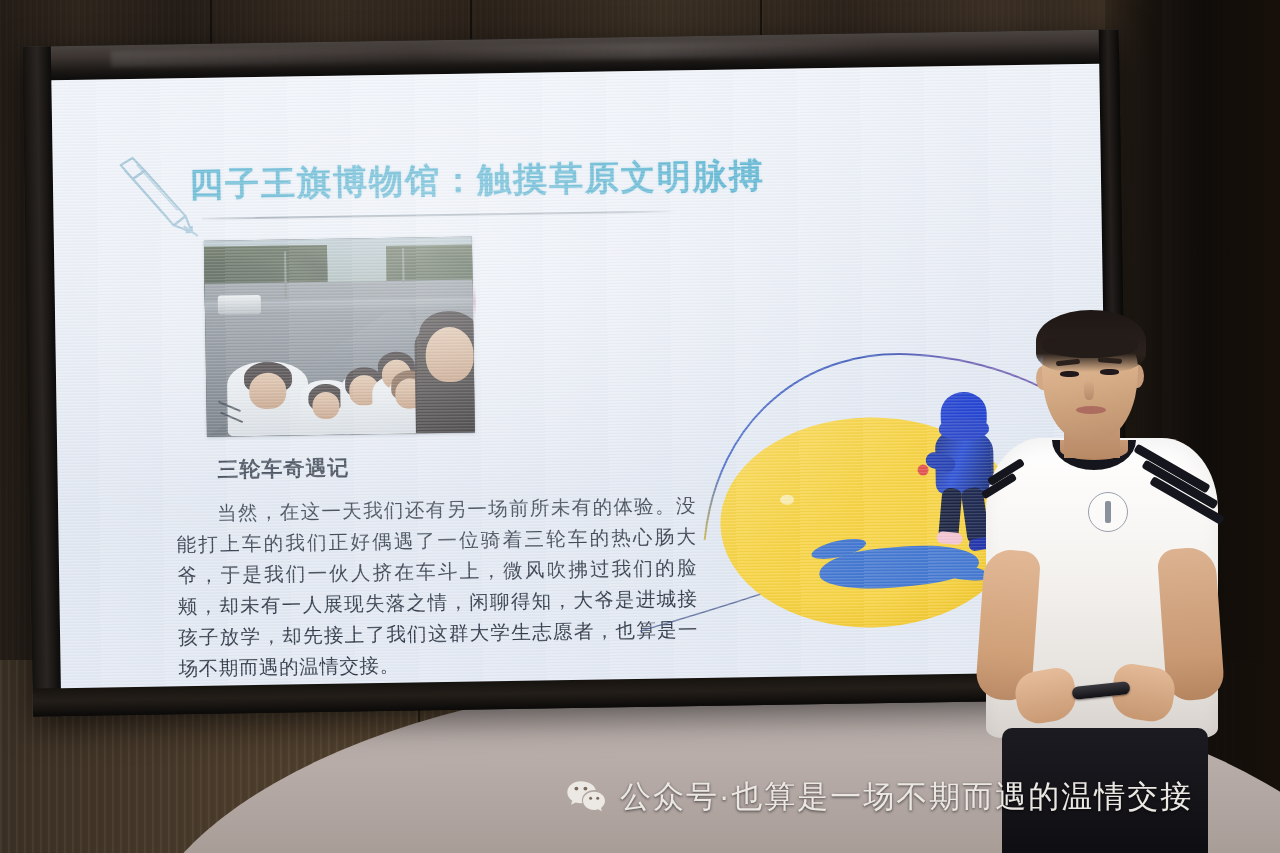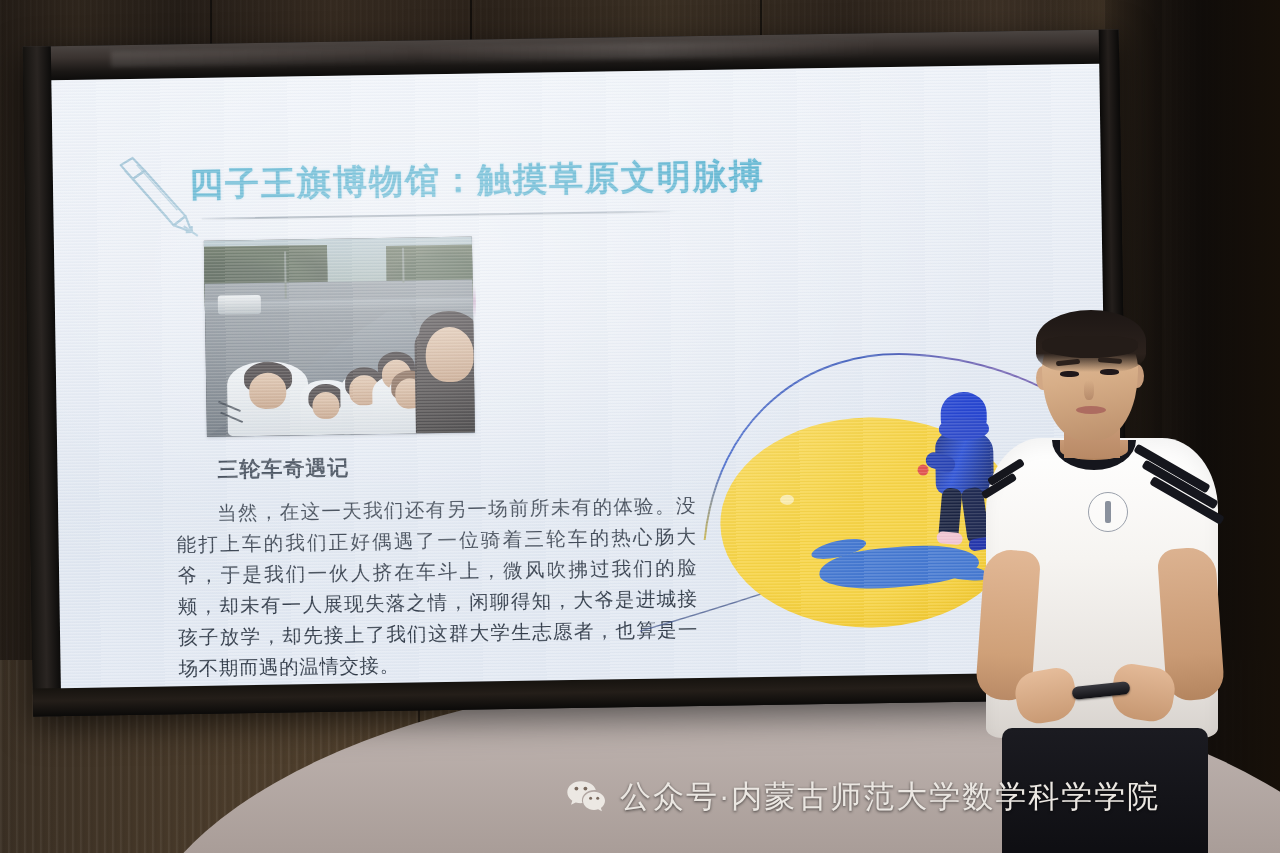--- a/index.html
+++ b/index.html
@@ -558,16 +558,16 @@
     <svg class="wechat-icon" viewBox="0 0 40 34">
       <g fill="#ece8e3">
         <path d="M15 1.2C7.4 1.2 1.3 6.1 1.3 12.2c0 3.4 1.9 6.5 5 8.5l-1.3 4.1 4.7-2.4c1.7.5 3.5.8 5.3.8.5 0 1 0 1.4-.1-.3-.9-.5-1.8-.5-2.8 0-5.7 5.6-10.3 12.5-10.3.5 0 .9 0 1.4.1C28.6 5 22.4 1.2 15 1.2z"></path>
         <circle cx="10.4" cy="8.6" r="1.9" fill="#7a6a5e"></circle>
         <circle cx="19.4" cy="8.6" r="1.9" fill="#7a6a5e"></circle>
         <path d="M39 20.8c0-5-4.9-9.1-11-9.1s-11 4.1-11 9.1c0 5 4.9 9.1 11 9.1 1.4 0 2.8-.2 4.1-.6l3.8 2-1-3.3c2.5-1.7 4.1-4.3 4.1-7.2z"></path>
         <circle cx="24.6" cy="18.3" r="1.5" fill="#7a6a5e"></circle>
         <circle cx="31.7" cy="18.3" r="1.5" fill="#7a6a5e"></circle>
       </g>
     </svg>
-    <span>公众号·内蒙古师范大学数学科学学院</span>
+    <span>公众号·也算是一场不期而遇的温情交接</span>
   </div>
 
 </div>
 
 </body></html>

